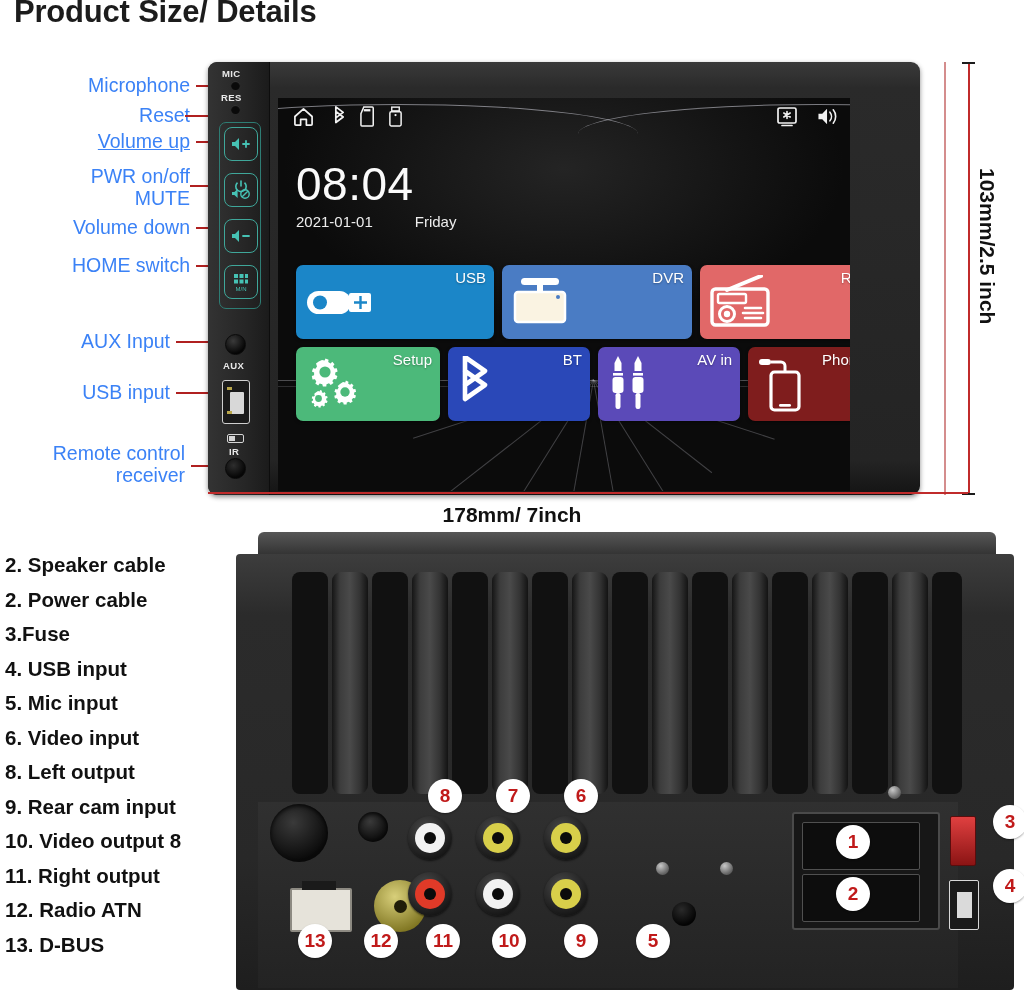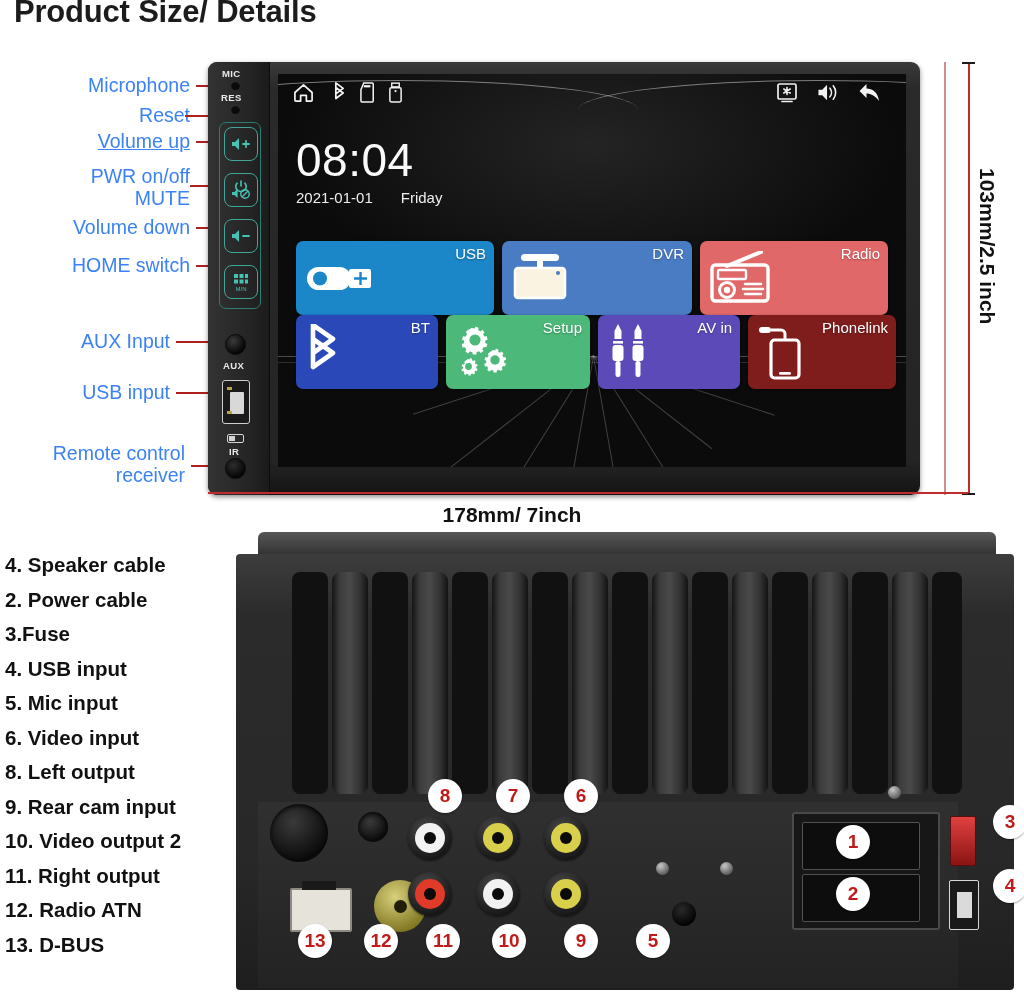--- a/index.html
+++ b/index.html
@@ -134,22 +134,22 @@
     position:absolute; left:19px; width:17px; height:9px;
     border:1.4px solid #d5d5d5; border-radius:2px;
   }
   .ir-icon::after{
     content:""; position:absolute; left:1px; top:1px; width:6px; height:5px; background:#d5d5d5;
   }
 
   
   #screen {
     position: absolute;
-    left: 70px; top: 12px;
-    width: 628px; height: 393px;
+    left: 70px; top: 36px;
+    width: 572px; height: 393px;
     background: #060606;
     overflow: hidden;
   }
   #wallpaper {
     position: absolute; inset: 0;
     background:
       radial-gradient(ellipse 70% 55% at 50% 18%, #242424 0%, #0b0b0b 70%),
       #060606;
   }
   .grid-line {
@@ -189,31 +189,31 @@
     font-weight: 300;
     color: #fafafa;
     line-height: 48px;
     letter-spacing: 0.5px;
   }
   #clock-sub {
     margin-top: 5px;
     font-size: 15px;
     color: #ededed;
     display: flex;
-    gap: 28px;
+    gap: 42px;
   }
 
   
   #tiles {
     position: absolute;
     left: 18px; top: 167px;
     width: 600px;
     z-index: 5;
   }
-  .tile-row { display: flex; gap: 8px; }
+  .tile-row { display: flex; gap: 8px; margin-bottom: 8px; }
   .tile {
     position: relative;
     height: 74px;
     border-radius: 7px;
     overflow: hidden;
     box-shadow: 0 1px 3px rgba(0,0,0,.5);
   }
   .tile-label {
     position: absolute;
     right: 8px; top: 4px;
@@ -618,42 +618,42 @@
                 <circle cx="18" cy="39" r="7.5" fill="none" stroke="#fff" stroke-width="3"></circle>
                 <circle cx="18" cy="39" r="3.2" fill="#fff"></circle>
                 <path d="M36 33h16M34 38h20M36 43h16" stroke="#fff" stroke-width="2.6" stroke-linecap="round"></path>
               </svg>
             </span>
           </div>
         </div>
 
         <div class="tile-row">
 
-          <div class="tile" style="width:144px; background:#2a48b8;">
-            <span class="tile-label">BT</span>
-            <span class="tile-ico">
-              <svg width="36" height="56" viewBox="0 0 36 56">
-                  <path d="M8 15l20 14-20 14V1l20 14-20 14" fill="none" stroke="#fff" stroke-width="4.6" stroke-linejoin="round" stroke-linecap="round"></path>
-                </svg>
-            </span>
-          </div>
-
           <div class="tile" style="width:146px; background:#4cb97a;">
             <span class="tile-label">Setup</span>
             <span class="tile-ico">
               <svg width="58" height="52" viewBox="0 0 58 52">
                 <g fill="#fff">
                   <path d="M17 2l2.6.6.9-2.2 3.1 1.3-.4 2.4 2.3 1.3 1.8-1.6 2.2 2.5-1.4 2 1.3 2.3 2.4-.3.8 3.3-2.3.8-.1 2.7 2.2 1-1.1 3.2-2.4-.4-1.6 2.1 1.2 2.1-2.8 1.9-1.7-1.7-2.5.9-.2 2.4-3.4-.1-.6-2.3-2.6-.7-1.5 1.9-2.9-1.8 1-2.2-1.4-2.2-2.4.2-.7-3.3 2.3-.9v-2.6l-2.2-1.1 1.2-3.2 2.4.5 1.5-2.2L11 5.6 13.7 3.5z"></path>
                   <circle cx="20" cy="14" r="5.6" fill="#4cb97a"></circle>
                   <path d="M38 24l2.2.5.7-1.9 2.6 1.1-.3 2 1.9 1.1 1.5-1.3 1.9 2.1-1.2 1.7 1.1 1.9 2-.3.7 2.8-1.9.7-.1 2.3 1.9.8-.9 2.7-2-.3-1.4 1.8 1 1.8-2.4 1.6-1.4-1.4-2.1.8-.2 2-2.9-.1-.5-1.9-2.2-.6-1.3 1.6-2.4-1.5.8-1.9-1.2-1.8-2 .2-.6-2.8 1.9-.8v-2.2l-1.8-.9 1-2.7 2 .4 1.3-1.9-1-1.7 2.3-1.8z"></path>
                   <circle cx="40" cy="34" r="4.7" fill="#4cb97a"></circle>
                   <path d="M13 33l1.6.4.5-1.4 1.9.8-.2 1.5 1.4.8 1.1-1 1.4 1.6-.9 1.2.8 1.4 1.5-.2.5 2-1.4.5v1.7l1.4.6-.7 2-1.5-.2-1 1.3.7 1.3-1.7 1.2-1-1-1.6.6-.1 1.5-2.1-.1-.4-1.4-1.6-.4-1 1.2-1.8-1.1.6-1.4-.9-1.3-1.5.1-.4-2 1.4-.6v-1.6l-1.3-.7.7-2 1.5.3 1-1.4-.8-1.3 1.7-1.3z"></path>
                   <circle cx="13.5" cy="40.5" r="3.4" fill="#4cb97a"></circle>
                 </g>
               </svg>
+            </span>
+          </div>
+
+          <div class="tile" style="width:144px; background:#2a48b8;">
+            <span class="tile-label">BT</span>
+            <span class="tile-ico">
+              <svg width="36" height="56" viewBox="0 0 36 56">
+                  <path d="M8 15l20 14-20 14V1l20 14-20 14" fill="none" stroke="#fff" stroke-width="4.6" stroke-linejoin="round" stroke-linecap="round"></path>
+                </svg>
             </span>
           </div>
 
           <div class="tile" style="width:144px; background:#5b4ab8;">
             <span class="tile-label">AV in</span>
             <span class="tile-ico">
               <svg width="46" height="58" viewBox="0 0 46 58">
                 <g fill="#fff">
                   <path d="M11 1l3.5 7v8h-7V8z"></path>
                   <rect x="6" y="18" width="10" height="2.6"></rect>
@@ -690,29 +690,29 @@
   <div class="dim-line-v" style="left:944px; top:62px; height:433px; background:#b03030; opacity:.55;"></div>
   <div id="dim-v-text">103mm/2.5 inch</div>
 
   <div class="dim-line-h" style="left:208px; top:492px; width:760px;"></div>
   <div id="dim-h-text">178mm/ 7inch</div>
 </div>
 
 <div id="bottom-section">
 
   <div id="parts-list">
-    <div class="part-item">4. Speaker cable</div>
+    <div class="part-item">2. Speaker cable</div>
     <div class="part-item">2. Power cable</div>
     <div class="part-item">3.Fuse</div>
     <div class="part-item">4. USB input</div>
     <div class="part-item">5. Mic input</div>
     <div class="part-item">6. Video input</div>
     <div class="part-item">8. Left output</div>
     <div class="part-item">9. Rear cam input</div>
-    <div class="part-item">10. Video output 2</div>
+    <div class="part-item">10. Video output 8</div>
     <div class="part-item">11. Right output</div>
     <div class="part-item">12. Radio ATN</div>
     <div class="part-item">13. D-BUS</div>
   </div>
 
   <div id="rear-unit">
     <div id="chassis-top"></div>
     <div id="chassis-body">
 
       <div class="fin-slot" style="left:56px;  top:18px; width:36px; height:222px;"></div>

